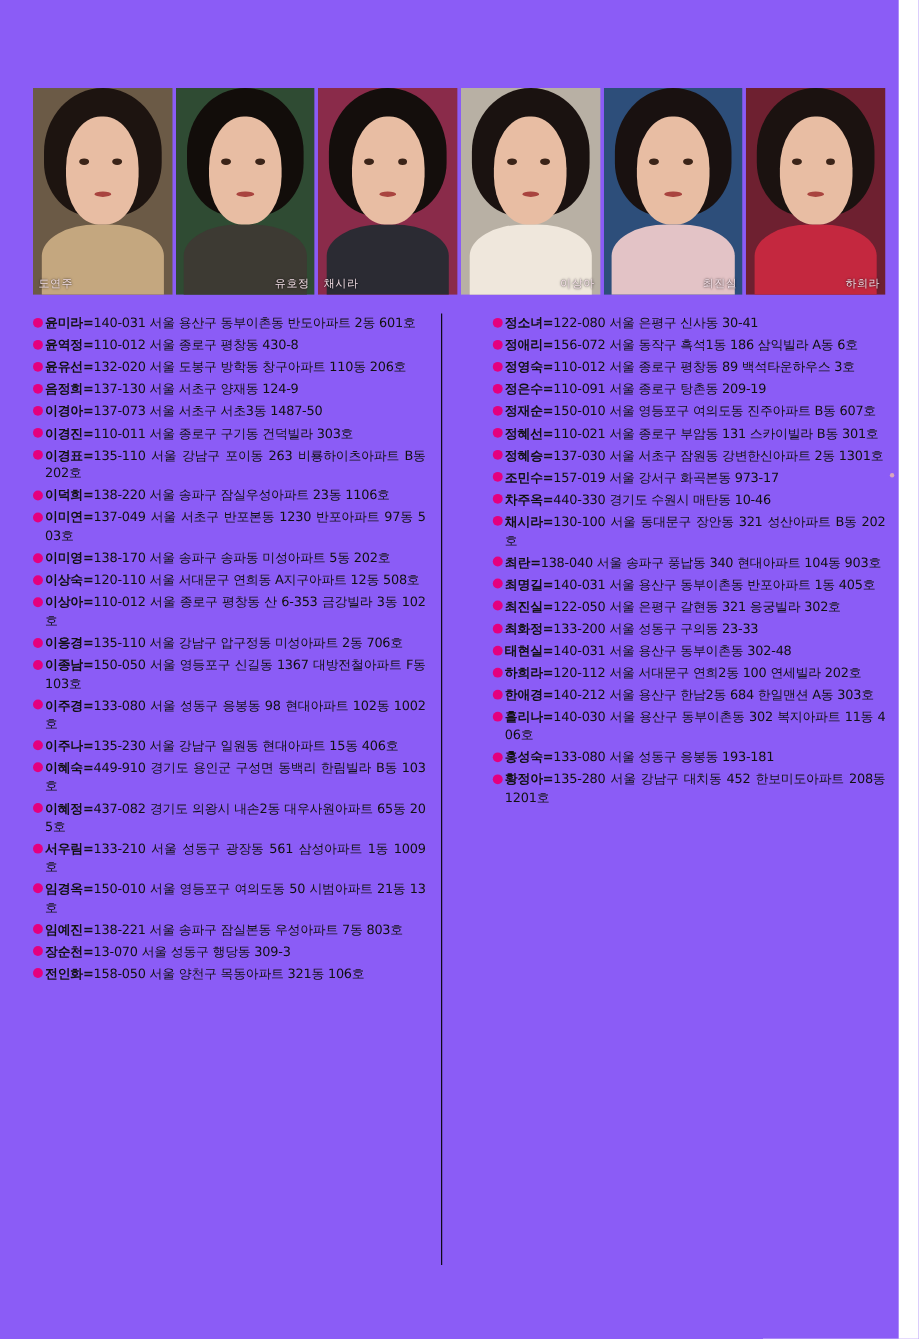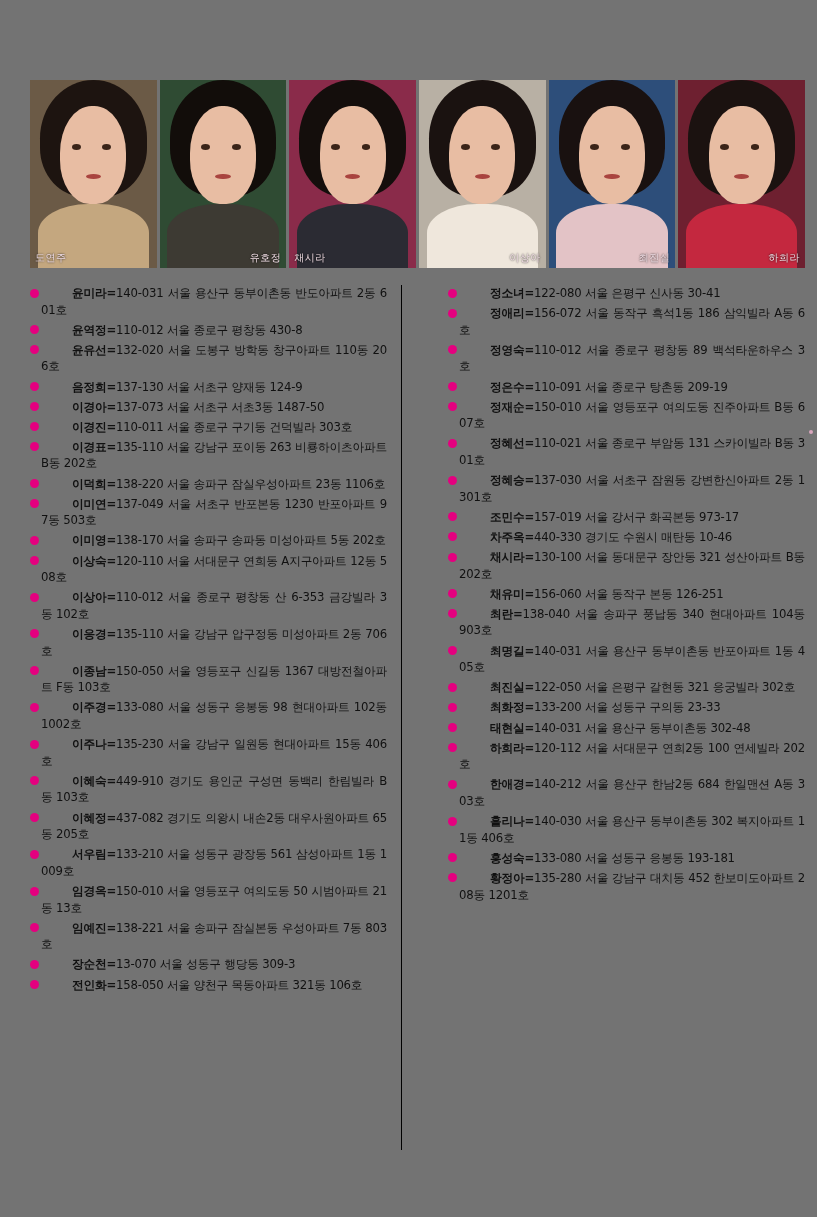--- a/index.html
+++ b/index.html
@@ -12,21 +12,21 @@
     height: 1217px;
     font-family: "DejaVu Sans", "Liberation Sans", sans-serif;
     position: relative;
     overflow: hidden;
   }
   #page {
     position: absolute;
     left: 0; top: 0;
     width: 835px;
     height: 1217px;
-    background: #737373;
+    background: #8b5cf6;
   }
   
   #photo-strip {
     position: absolute;
     left: 30px;
     top: 80px;
     width: 775px;
     height: 188px;
     display: flex;
     gap: 3px;
@@ -109,21 +109,21 @@
     margin-right: 2px;
   }
   .etext {
     flex: 1 1 auto;
     text-align: justify;
     word-break: break-all;
     font-family: "DejaVu Sans", "Liberation Sans", sans-serif;
     font-size: 11.7px;
     letter-spacing: -0.2px;
   }
-  .ename { font-weight: bold; margin-left: 31px; }
+  .ename { font-weight: bold; }
   #page-edge {
     position:absolute; right:0; top:0; width:18px; height:1217px;
     background:#ffffff;
   }
   #dot-mark {
     position:absolute; right:22px; top:430px; width:4px; height:4px;
     border-radius:50%; background:#d9a6bd;
   }
 </style>
 </head>
@@ -326,24 +326,20 @@
         <div class="entry">
           <span class="bullet" style="background: rgb(228, 0, 127);"></span>
           <span class="etext"><span class="ename">차주옥=</span>440-330 경기도 수원시 매탄동 10-46</span>
         </div>
         <div class="entry">
           <span class="bullet" style="background: rgb(228, 0, 127);"></span>
           <span class="etext"><span class="ename">채시라=</span>130-100 서울 동대문구 장안동 321 성산아파트 B동 202호</span>
         </div>
         <div class="entry">
           <span class="bullet" style="background: rgb(228, 0, 127);"></span>
-          <span class="etext"><span class="ename">채유미=</span>156-060 서울 동작구 본동 126-251</span>
-        </div>
-        <div class="entry">
-          <span class="bullet" style="background: rgb(228, 0, 127);"></span>
           <span class="etext"><span class="ename">최란=</span>138-040 서울 송파구 풍납동 340 현대아파트 104동 903호</span>
         </div>
         <div class="entry">
           <span class="bullet" style="background: rgb(228, 0, 127);"></span>
           <span class="etext"><span class="ename">최명길=</span>140-031 서울 용산구 동부이촌동 반포아파트 1동 405호</span>
         </div>
         <div class="entry">
           <span class="bullet" style="background: rgb(228, 0, 127);"></span>
           <span class="etext"><span class="ename">최진실=</span>122-050 서울 은평구 갈현동 321 응궁빌라 302호</span>
         </div>

